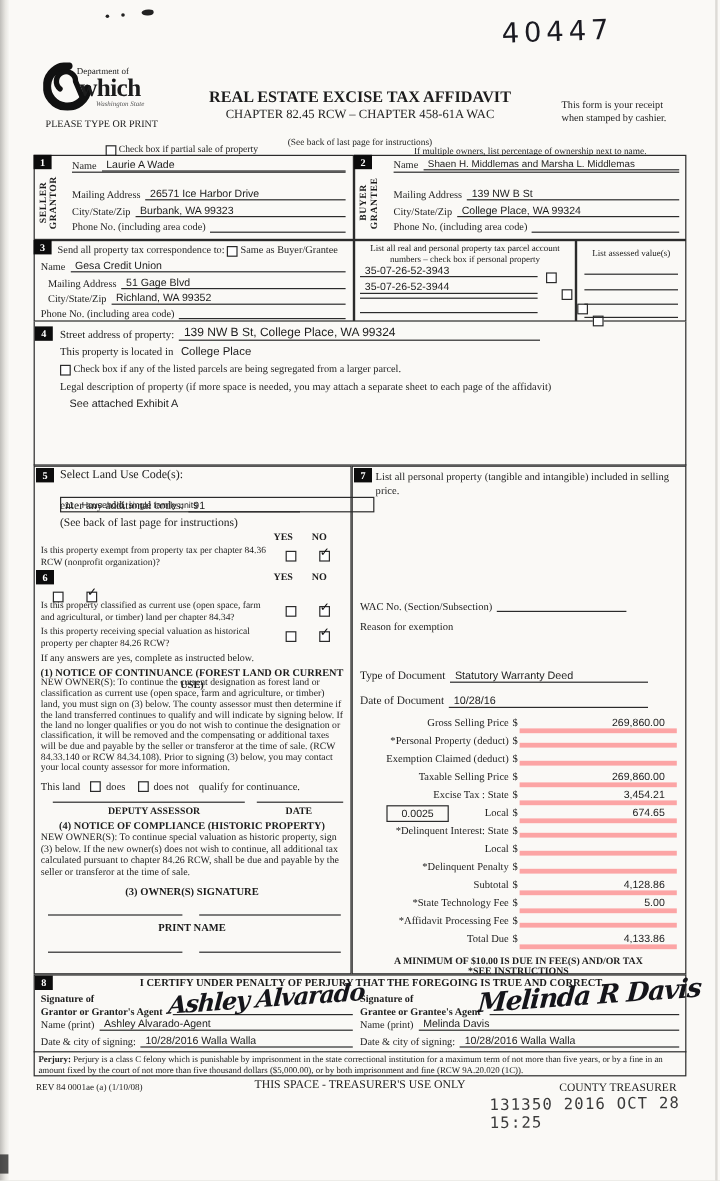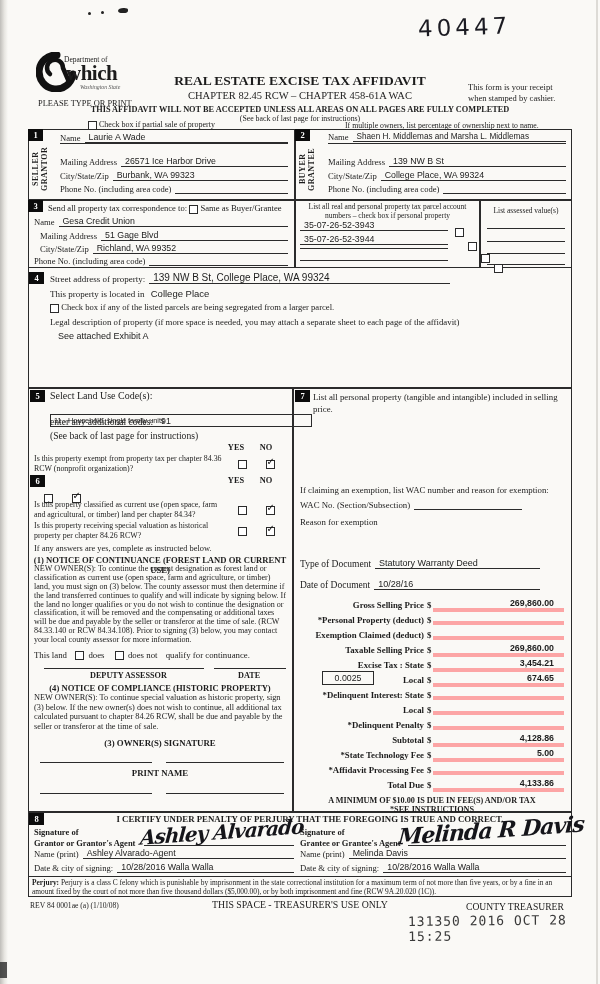--- a/index.html
+++ b/index.html
@@ -27,21 +27,21 @@
         font-size:8.8px; padding:0 0 0 4px; min-height:10px; }
   .cb { display:inline-block; width:9px; height:9px; border:1.2px solid #2b2b2b; background:#fff;
         position:relative; vertical-align:middle; }
   .cb .tick { position:absolute; left:0px; top:-4px; font-size:10px; line-height:10px;
               font-family:"DejaVu Sans", sans-serif; color:#111; }
   .vertlbl { writing-mode:vertical-rl; transform:rotate(180deg); font-size:8px; letter-spacing:.5px;
              font-weight:bold; text-align:center; }
   .qrow { position:absolute; display:flex; }
   .qtext { font-size:7.9px; line-height:1.22; }
   .qcb { width:28px; text-align:center; flex:none; }
-  .mrow { position:absolute; left:300px; width:264px; height:15px; display:flex; align-items:center;font-weight:bold; }
+  .mrow { position:absolute; left:300px; width:264px; height:15px; display:flex; align-items:flex-start; }
   .mlabel { width:124px; text-align:right; font-size:8.8px; flex:none; }
   .mdollar { flex:none; padding:0 2px 0 3px; font-size:8.8px; }
   .mline { flex:1; border-bottom:4px solid #fca5a5; text-align:right; font-family:"Liberation Sans",sans-serif;
            font-size:8.8px; padding-right:10px; min-height:11px; }
   .sig { position:absolute; font-family:"DejaVu Serif", serif; font-style:italic; font-weight:bold;
          font-size:21px; letter-spacing:-1px; color:#15151a; white-space:nowrap;
          transform:rotate(-4deg) skewX(-8deg); }
   .hand { font-family:"DejaVu Sans", sans-serif; color:#1b1b22; }
   .stamp { font-family:"DejaVu Sans Mono", monospace; color:#3a3a3a; letter-spacing:1px; }
   .ddbox { position:absolute; border:1px solid #2b2b2b; font-family:"Liberation Sans",sans-serif;
@@ -72,21 +72,20 @@
   <div class="abs" style="left:80px;top:84px;font-size:5.8px;font-style:italic;color:#555">Washington State</div>
   <div class="abs lbl" style="left:38px;top:99px;font-size:8.4px">PLEASE TYPE OR PRINT</div>
 
   
   <div class="abs ctr bold" style="left:140px;top:73px;width:320px;font-size:13.5px">REAL ESTATE EXCISE TAX AFFIDAVIT</div>
   <div class="abs ctr" style="left:140px;top:90px;width:320px;font-size:10.5px">CHAPTER 82.45 RCW – CHAPTER 458-61A WAC</div>
   <div class="abs" style="left:468px;top:82px;width:110px;font-size:8.5px;line-height:1.25">
     <span>This form is your receipt</span><br>
     <span>when stamped by cashier.</span>
   </div>
-  <div class="abs ctr bold" style="left:40px;top:105px;width:520px;font-size:8.3px">THIS AFFIDAVIT WILL NOT BE ACCEPTED UNLESS ALL AREAS ON ALL PAGES ARE FULLY COMPLETED</div>
   <div class="abs ctr" style="left:190px;top:114px;width:220px;font-size:7.8px">(See back of last page for instructions)</div>
   <div class="abs" style="left:88px;top:120px;font-size:8px">
     <span class="cb"></span>
     <span>Check box if partial sale of property</span>
   </div>
   <div class="abs" style="left:345px;top:121px;font-size:7.8px">If multiple owners, list percentage of ownership next to name.</div>
 
   
   <div class="bx" style="left:28px;top:129px;width:267px;height:71px"></div>
   <div class="sec-tab" style="left:28px;top:129px">1</div>
@@ -263,21 +262,20 @@
   <div class="hline" style="left:40px;top:762px;width:112px"></div>
   <div class="hline" style="left:166px;top:762px;width:118px"></div>
   <div class="abs bold ctr" style="left:30px;top:768px;width:260px;font-size:8.8px">PRINT NAME</div>
   <div class="hline" style="left:40px;top:793px;width:112px"></div>
   <div class="hline" style="left:166px;top:793px;width:118px"></div>
 
   
   <div class="bx" style="left:293px;top:388px;width:279px;height:424px"></div>
   <div class="sec-tab" style="left:295px;top:390px">7</div>
   <div class="abs" style="left:313px;top:392px;width:248px;font-size:8.8px;line-height:1.35">List all  personal property (tangible and intangible) included in selling price.</div>
-  <div class="abs" style="left:300px;top:485px;width:265px;font-size:8.8px">If claiming an exemption, list WAC number and reason for exemption:</div>
   <div class="frow" style="left:300px;top:500px;width:222px">
     <span class="lbl" style="font-size:8.8px">WAC No. (Section/Subsection)</span>
     <span class="fl"></span>
   </div>
   <div class="abs" style="left:300px;top:517px;font-size:8.8px">Reason for exemption</div>
 
   <div class="frow" style="left:300px;top:558px;width:240px">
     <span class="lbl" style="font-size:9.5px">Type of Document</span>
     <span class="fl" style="font-size:9px">Statutory Warranty Deed</span>
   </div>

